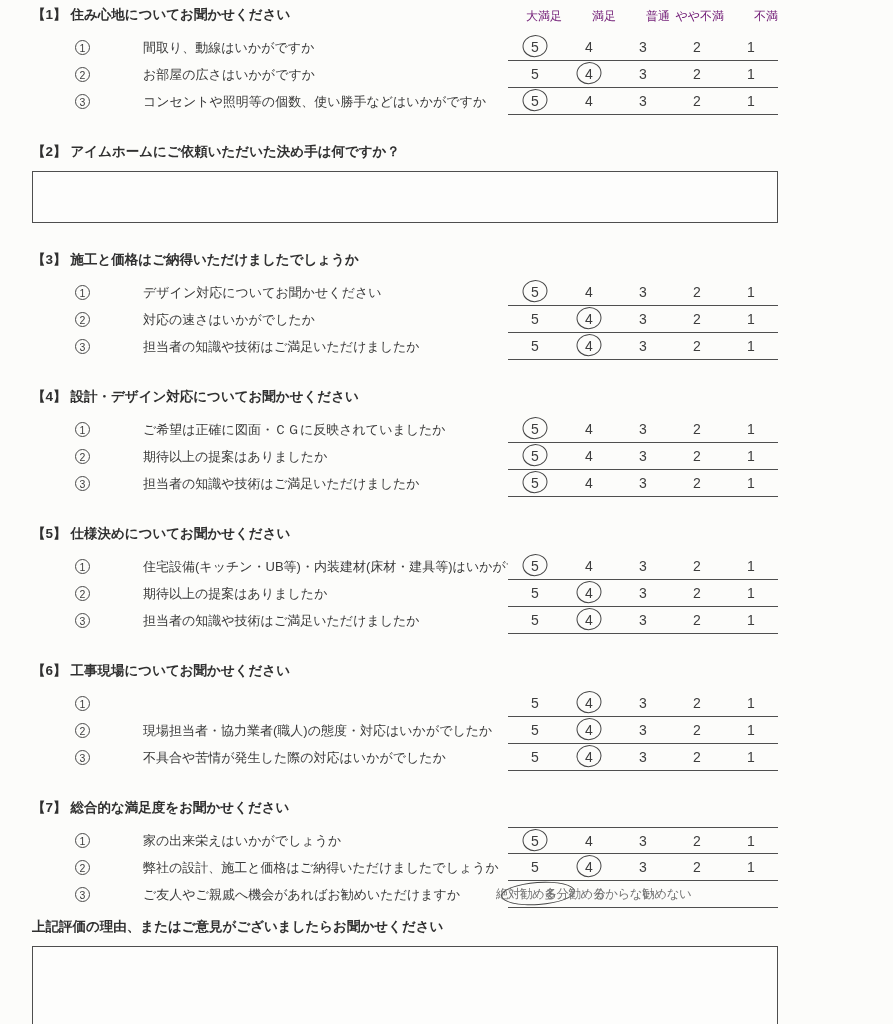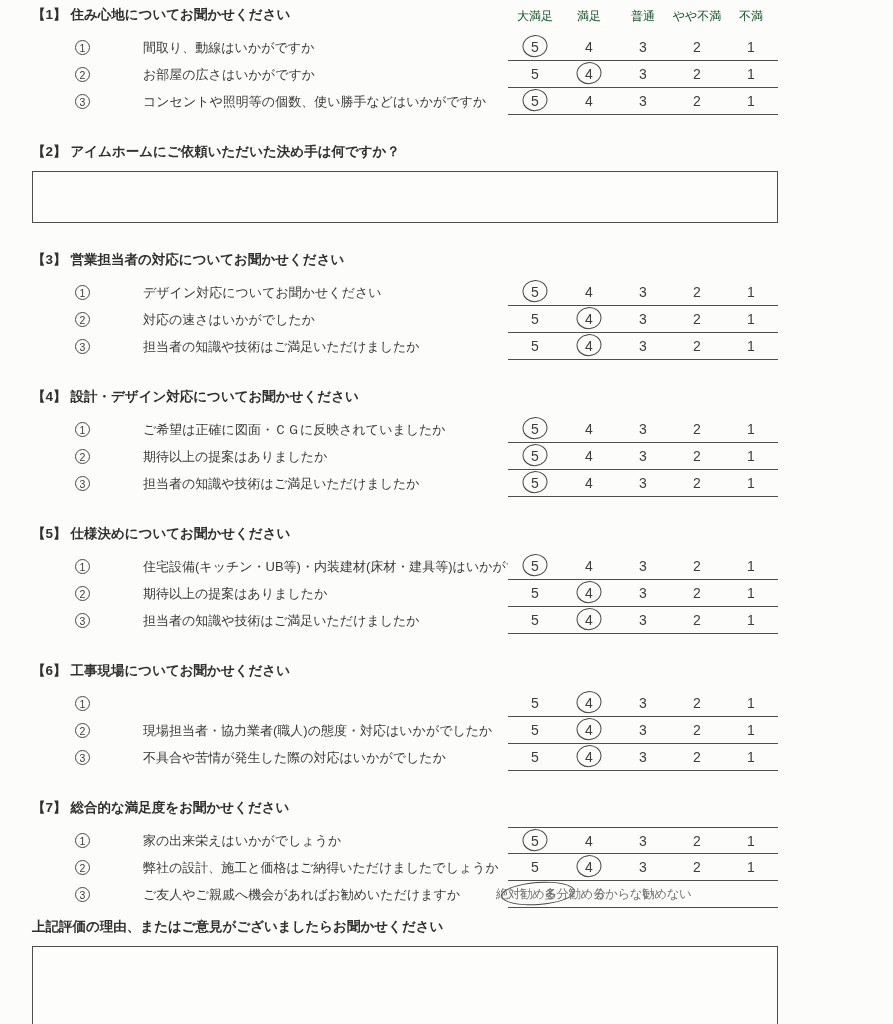--- a/index.html
+++ b/index.html
@@ -5,21 +5,21 @@
   * { margin:0; padding:0; box-sizing:border-box; }
   html,body { background:#ffffff; }
   body { font-family:"Liberation Sans","DejaVu Sans",sans-serif; }
   .page {
     position:relative; width:893px; height:1024px; margin:0 auto;
     background:#fcfcfa; color:#383838; overflow:hidden;
     padding:6px 115px 0 32px;
   }
   
   .scale-header { position:absolute; top:8px; left:508px; width:270px; display:flex; }
-  .scale-header span { width:54px; text-align:center; font-size:12px; color:#14532d; white-space:nowrap; }
+  .scale-header span { width:54px; text-align:right; font-size:12px; color:#701a75; white-space:nowrap; }
   
   .section { margin-top:28px; }
   .section.first { margin-top:0; }
   .sec-heading { height:18px; line-height:18px; font-size:13.5px; color:#303030; margin-bottom:10px; white-space:nowrap;font-weight:bold; }
   .sec-label { margin-right:4px; }
   
   .qrow { display:flex; align-items:center; height:27px; }
   .qleft { flex:1; display:flex; align-items:center; padding-left:43px; white-space:nowrap; overflow:hidden; }
   .qnum {
     width:15px; height:15px; line-height:14px; border:1px solid #4a4a4a; border-radius:50%;
@@ -103,21 +103,21 @@
             <span class="cell">2</span>
             <span class="cell">1</span>
           </div>
         </div>
       </div>
       <div class="section">
         <div class="sec-heading"><span class="sec-label">【2】</span><span class="sec-title">アイムホームにご依頼いただいた決め手は何ですか？</span></div>
         <div class="answer-box"></div>
       </div>
       <div class="section">
-        <div class="sec-heading"><span class="sec-label">【3】</span><span class="sec-title">営業担当者の対応についてお聞かせください</span></div>
+        <div class="sec-heading"><span class="sec-label">【3】</span><span class="sec-title">施工と価格はご納得いただけましたでしょうか</span></div>
         <div class="qrow">
           <div class="qleft">
             <span class="qnum">1</span>
             <span class="qtext">デザイン対応についてお聞かせください</span>
           </div>
           <div class="scale">
             <span class="cell circled">5<span class="mark"></span></span>
             <span class="cell">4</span>
             <span class="cell">3</span>
             <span class="cell">2</span>

